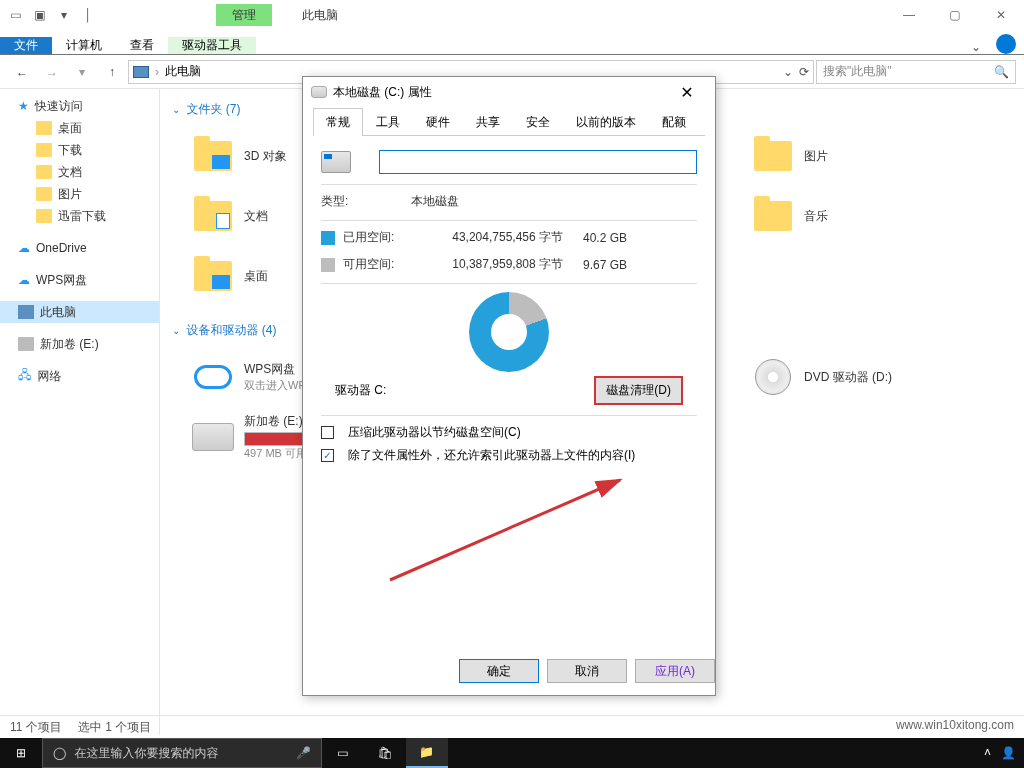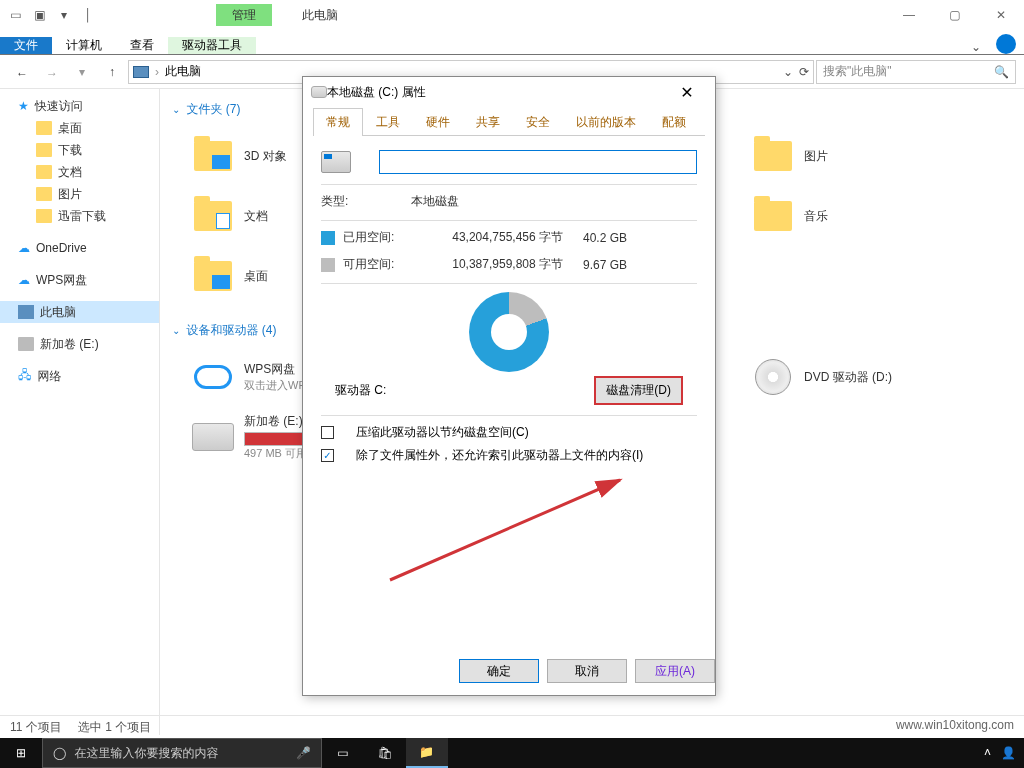--- a/index.html
+++ b/index.html
@@ -71,39 +71,39 @@
 
 
 .taskbar { position: absolute; bottom: 0; left: 0; right: 0; height: 30px; background: #101010; display: flex; align-items: center; }
 .taskbar .tbtn { width: 42px; height: 30px; display: flex; align-items: center; justify-content: center; color: #fff; }
 .taskbar .search { flex: 0 0 280px; height: 30px; background: #2b2b2b; display: flex; align-items: center; padding: 0 10px; gap: 8px; color: #ccc; border: 1px solid #555; }
 .taskbar .running { border-bottom: 2px solid #76B9ED; background: #2b2b2b; }
 .taskbar .tray { margin-left: auto; display: flex; align-items: center; gap: 10px; padding-right: 8px; color: #fff; }
 
 
 .dialog { position: absolute; left: 302px; top: 76px; width: 414px; height: 620px; background: #fff; border: 1px solid #888; box-shadow: 2px 2px 10px rgba(0,0,0,.25); }
-.dlg-title { height: 30px; display: flex; align-items: center; padding: 0 8px; }
+.dlg-title { height: 30px; display: flex; align-items: center; padding: 0 8px; gap: 6px; }
 .dlg-title .close { margin-left: auto; width: 40px; text-align: center; font-size: 16px; }
 .dlg-tabs { display: flex; border-bottom: 1px solid #ccc; margin: 0 10px; }
-.dlg-tab { padding: 5px 12px; border: 1px solid transparent; border-bottom: none; position: relative; top: 1px; color: #a16207; }
+.dlg-tab { padding: 5px 12px; border: 1px solid transparent; border-bottom: none; position: relative; top: 1px; color: #000000; }
 .dlg-tab.active { border-color: #ccc; background: #fff; }
 .dlg-body { padding: 14px 18px; }
 .dlg-row { display: flex; align-items: center; margin-bottom: 10px; }
 .drive-big-icon { width: 30px; height: 22px; background: linear-gradient(#e8e8e8,#ccc); border: 1px solid #999; border-radius: 2px; position: relative; }
 .drive-big-icon::after { content: ""; position: absolute; left: 2px; top: 2px; width: 8px; height: 5px; background: #0078D7; }
 .name-input { flex: 1; height: 24px; border: 1px solid #0078D7; margin-left: 28px; padding: 0 4px; }
 .dlg-label { width: 90px; color: #333; }
 .dlg-val { color: #333; }
 .divider { height: 1px; background: #ddd; margin: 8px 0; }
 .swatch { width: 14px; height: 14px; margin-right: 8px; }
 .pie { width: 80px; height: 80px; border-radius: 50%; background: conic-gradient(#bdbdbd 0 70deg, #26A0DA 70deg 360deg); margin: 8px auto 4px; position: relative; }
 .pie::after { content: ""; position: absolute; inset: 22px; background: #fff; border-radius: 50%; }
 .drive-label-row { display: flex; align-items: center; justify-content: space-between; margin: 0 14px 10px; }
 .cleanup-btn { border: 2px solid #D03438; padding: 4px 10px; background: #e1e1e1; }
-.chk-row { display: flex; align-items: center; gap: 22px; margin: 6px 0; }
+.chk-row { display: flex; align-items: center; gap: 14px; margin: 6px 0; }
 .chk { width: 13px; height: 13px; border: 1px solid #333; display: flex; align-items: center; justify-content: center; font-size: 10px; color: #0078D7; }
 .dlg-buttons { position: absolute; bottom: 12px; right: 0; display: flex; gap: 8px; }
 .dlg-btn { width: 80px; height: 24px; border: 1px solid #adadad; background: #e1e1e1; display: flex; align-items: center; justify-content: center; }
 .dlg-btn.primary { border-color: #0078D7; }
 .dlg-btn.disabled { color: #6d28d9; }
 
 
 .arrow-svg { position: absolute; left: 380px; top: 430px; pointer-events: none; }
 
 

